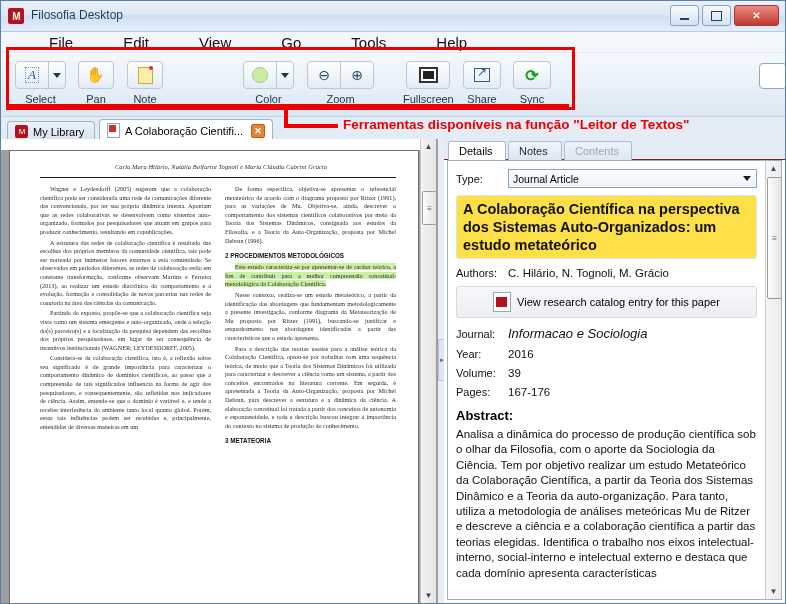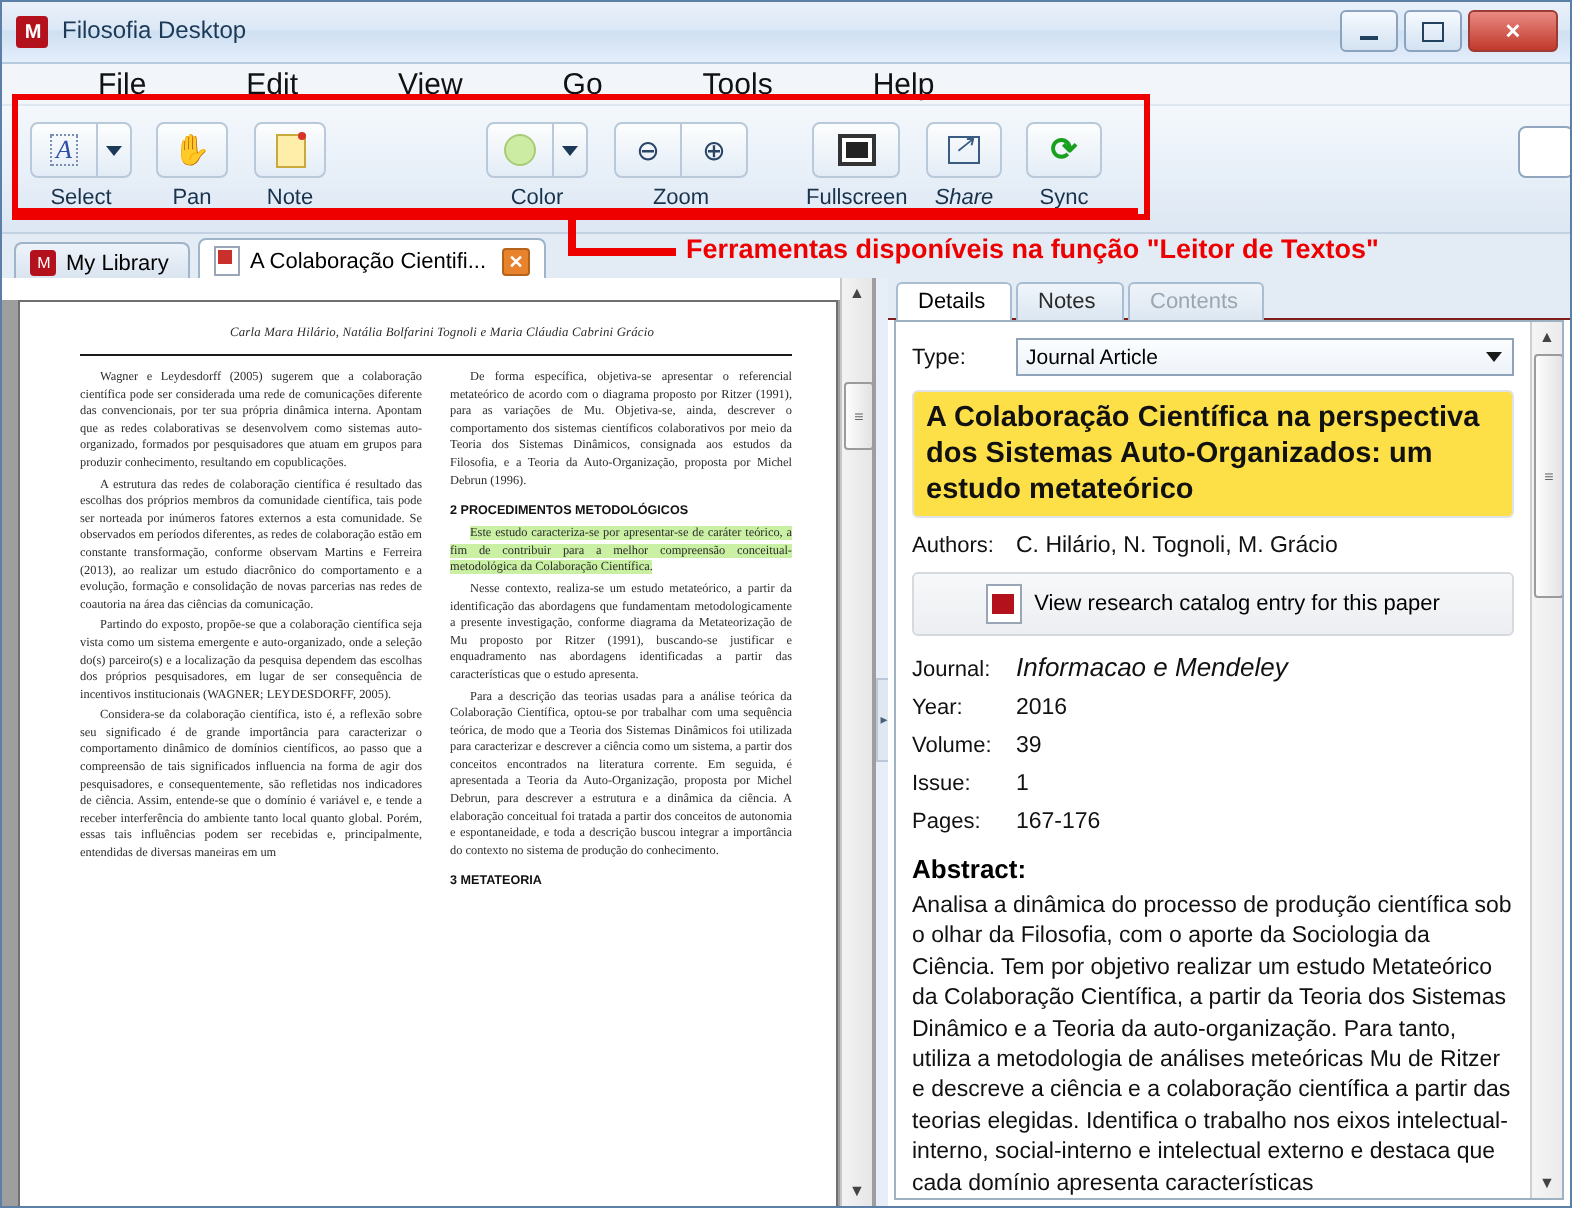--- a/index.html
+++ b/index.html
@@ -251,21 +251,21 @@
 
     <div class="tgroup" style="left:402px;">
       <div class="tbtnrow">
         <div class="tbtn" style="min-width:44px">
             <span class="ic-full"></span>
           </div>
       </div>
       <div class="tlabel">Fullscreen</div>
     </div>
 
-    <div class="tgroup" style="left:462px;font-style:italic;">
+    <div class="tgroup" style="left:462px;">
       <div class="tbtnrow">
         <div class="tbtn" style="min-width:38px">
             <span class="ic-share"></span>
           </div>
       </div>
       <div class="tlabel">Share</div>
     </div>
 
     <div class="tgroup" style="left:512px;">
       <div class="tbtnrow">
@@ -365,33 +365,29 @@
             <div class="rvalue">C. Hilário, N. Tognoli, M. Grácio</div>
           </div>
 
           <div class="catalog">
             <span class="cat-icon"></span>
             <span>View research catalog entry for this paper</span>
           </div>
 
           <div class="row">
             <div class="rlabel">Journal:</div>
-            <div class="rvalue italic">Informacao e Mendeley</div>
+            <div class="rvalue italic">Informacao e Sociologia</div>
           </div>
           <div class="row">
             <div class="rlabel">Year:</div>
             <div class="rvalue">2016</div>
           </div>
           <div class="row">
             <div class="rlabel">Volume:</div>
             <div class="rvalue">39</div>
-          </div>
-          <div class="row">
-            <div class="rlabel">Issue:</div>
-            <div class="rvalue">1</div>
           </div>
           <div class="row">
             <div class="rlabel">Pages:</div>
             <div class="rvalue">167-176</div>
           </div>
 
           <div class="abshead">Abstract:</div>
           <div class="abstext">Analisa a dinâmica do processo de produção científica sob o olhar da Filosofia, com o aporte da Sociologia da Ciência. Tem por objetivo realizar um estudo Metateórico da Colaboração Científica, a partir da Teoria dos Sistemas Dinâmico e a Teoria da auto-organização. Para tanto, utiliza a metodologia de análises meteóricas Mu de Ritzer e descreve a ciência e a colaboração científica a partir das teorias elegidas. Identifica o trabalho nos eixos intelectual-interno, social-interno e intelectual externo e destaca que cada domínio apresenta características</div>
         </div>
 

